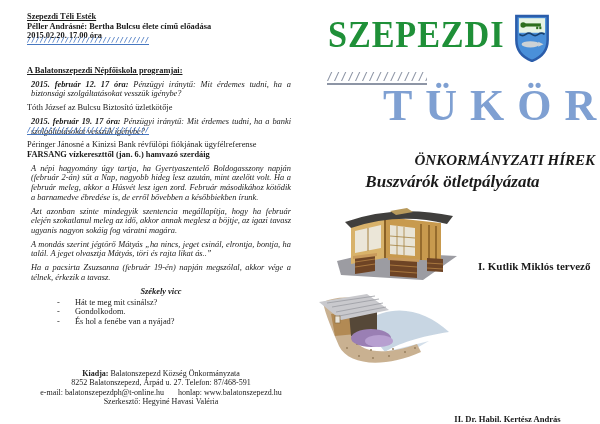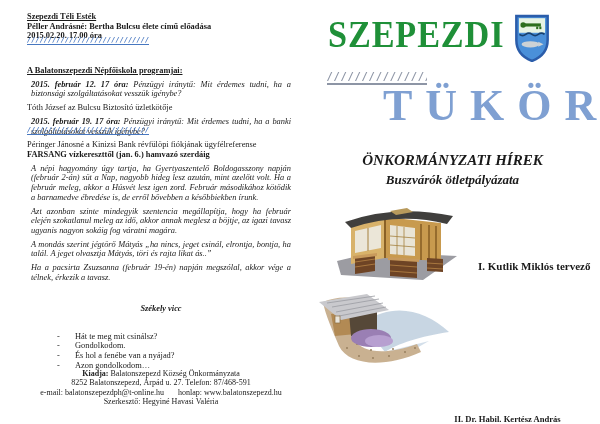--- a/index.html
+++ b/index.html
@@ -9,37 +9,37 @@
   .lcol{position:absolute;left:27px;width:268px;font-size:8.4px;line-height:9.7px;}
   .bold{font-weight:bold;}
   .bi-u{font-weight:bold;text-decoration:underline;}
   .just{text-align:justify;margin:4px;font-style:italic;}
   p{margin:0;}
   .hatch{position:absolute;overflow:hidden;white-space:nowrap;font-style:italic;font-weight:bold;}
   .hatch.blue{left:27px;width:122px;height:7px;font:bold italic 7px "DejaVu Sans Mono",monospace;
               color:#4777c0;border-bottom:1px solid #4777c0;line-height:7px;}
   .hatch.grey{left:327px;width:100px;height:11px;font:bold italic 10px "DejaVu Sans Mono",monospace;
               color:#8d95a5;border-bottom:2px solid #8d95a5;line-height:10px;letter-spacing:1px;}
-  .joke-title{text-align:center;font-weight:bold;font-style:italic;margin:18px;}
+  .joke-title{text-align:center;font-weight:bold;font-style:italic;margin:1px;}
   .joke-line{padding-left:30px;}
   .joke-dash{display:inline-block;width:18px;}
   .footer{position:absolute;left:27px;top:369px;width:268px;text-align:center;
           font-size:8px;line-height:9.3px;}
   
   .masthead-top{position:absolute;left:328px;top:12px;font-size:38px;font-weight:bold;
                 letter-spacing:1px;transform:scaleX(.9);transform-origin:left;}
   .masthead-bottom{position:absolute;left:383px;top:80px;font-size:44px;font-weight:bold;
                    letter-spacing:13px;}
   .issue{position:absolute;left:420px;top:129px;width:175px;text-align:right;
          font-size:11.5px;font-weight:bold;}
   .crest{position:absolute;left:514px;top:14px;width:36px;height:48px;}
-  .news-head{position:absolute;left:310px;top:152px;width:285px;text-align:center;
+  .news-head{position:absolute;left:310px;top:152px;width:285px;text-align:right;
              font-size:15px;font-weight:bold;font-style:italic;}
   .news-sub{position:absolute;left:310px;top:172px;width:285px;text-align:center;
-            font-size:13px;font-weight:bold;font-style:italic;}
+            font-size:17px;font-weight:bold;font-style:italic;}
   .shelter1{position:absolute;left:335px;top:198px;width:130px;height:82px;}
   .shelter2{position:absolute;left:313px;top:286px;width:138px;height:80px;}
   .caption1{position:absolute;left:478px;top:260px;font-size:11px;font-weight:bold;text-align:right;}
   .caption2{position:absolute;left:420px;top:368px;width:175px;text-align:center;
             font-size:8.6px;font-weight:bold;line-height:10.5px;margin-top:46px;}
 </style>
 </head>
 <body>
 
 <div id="page">
@@ -68,21 +68,20 @@
     <p class="just">Azt azonban szinte mindegyik szentencia megállapítja, hogy ha február elején szokatlanul meleg az idő, akkor annak meglesz a böjtje, az igazi tavasz ugyanis nagyon sokáig fog váratni magára.</p>
     <p class="just">A mondás szerint jégtörő Mátyás „ha nincs, jeget csinál, elrontja, bontja, ha talál. A jeget olvasztja Mátyás, töri és rajta likat ás..”</p>
     <p class="just">Ha a pacsirta Zsuzsanna (február 19-én) napján megszólal, akkor vége a télnek, érkezik a tavasz.</p>
   </div>
 
   <div class="lcol" style="top:286px;">
     <p class="joke-title">Székely vicc</p>
     <div class="joke-line"><span class="joke-dash">-</span><span>Hát te meg mit csinálsz?</span></div>
     <div class="joke-line"><span class="joke-dash">-</span><span>Gondolkodom.</span></div>
     <div class="joke-line"><span class="joke-dash">-</span><span>És hol a fenébe van a nyájad?</span></div>
-    <div class="joke-line"><span class="joke-dash">-</span><span>Azon gondolkodom…</span></div>
   </div>
 
   <div class="footer">
     <div><span class="bold">Kiadja:</span><span> Balatonszepezd Község Önkormányzata</span></div>
     <div>8252 Balatonszepezd, Árpád u. 27. Telefon: 87/468-591</div>
     <div><span>e-mail: balatonszepezdph@t-online.hu</span><span style="display:inline-block;width:14px;"></span><span>honlap: www.balatonszepezd.hu</span></div>
     <div>Szerkesztő: Hegyiné Havasi Valéria</div>
   </div>
 
   <div class="masthead-top" style="color:#1f9038;">SZEPEZDI</div>

